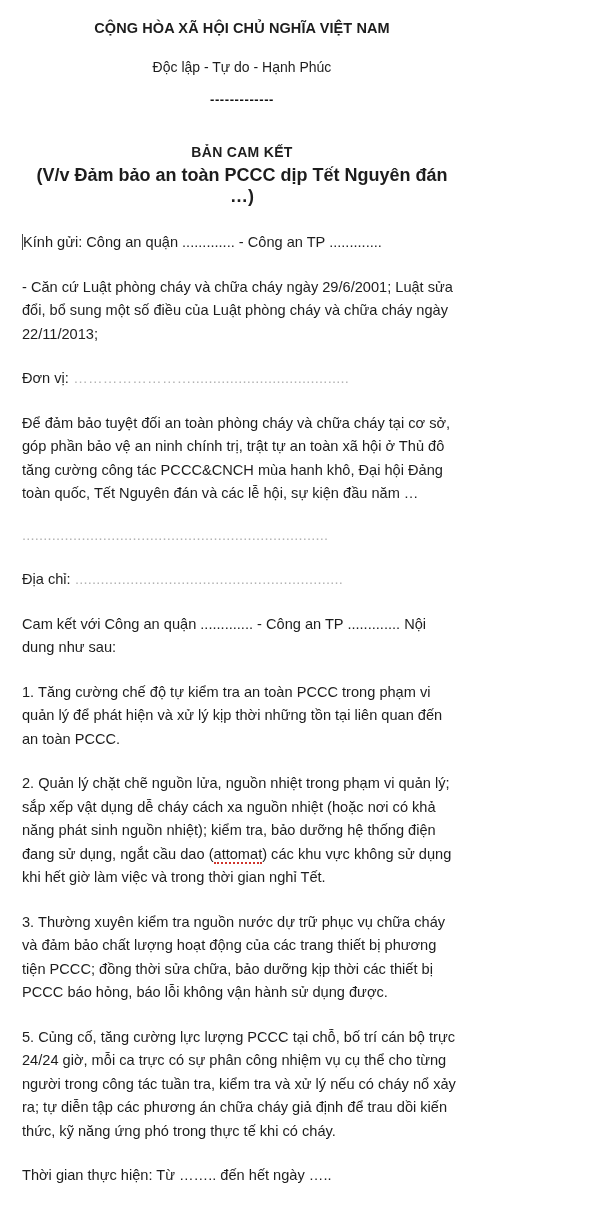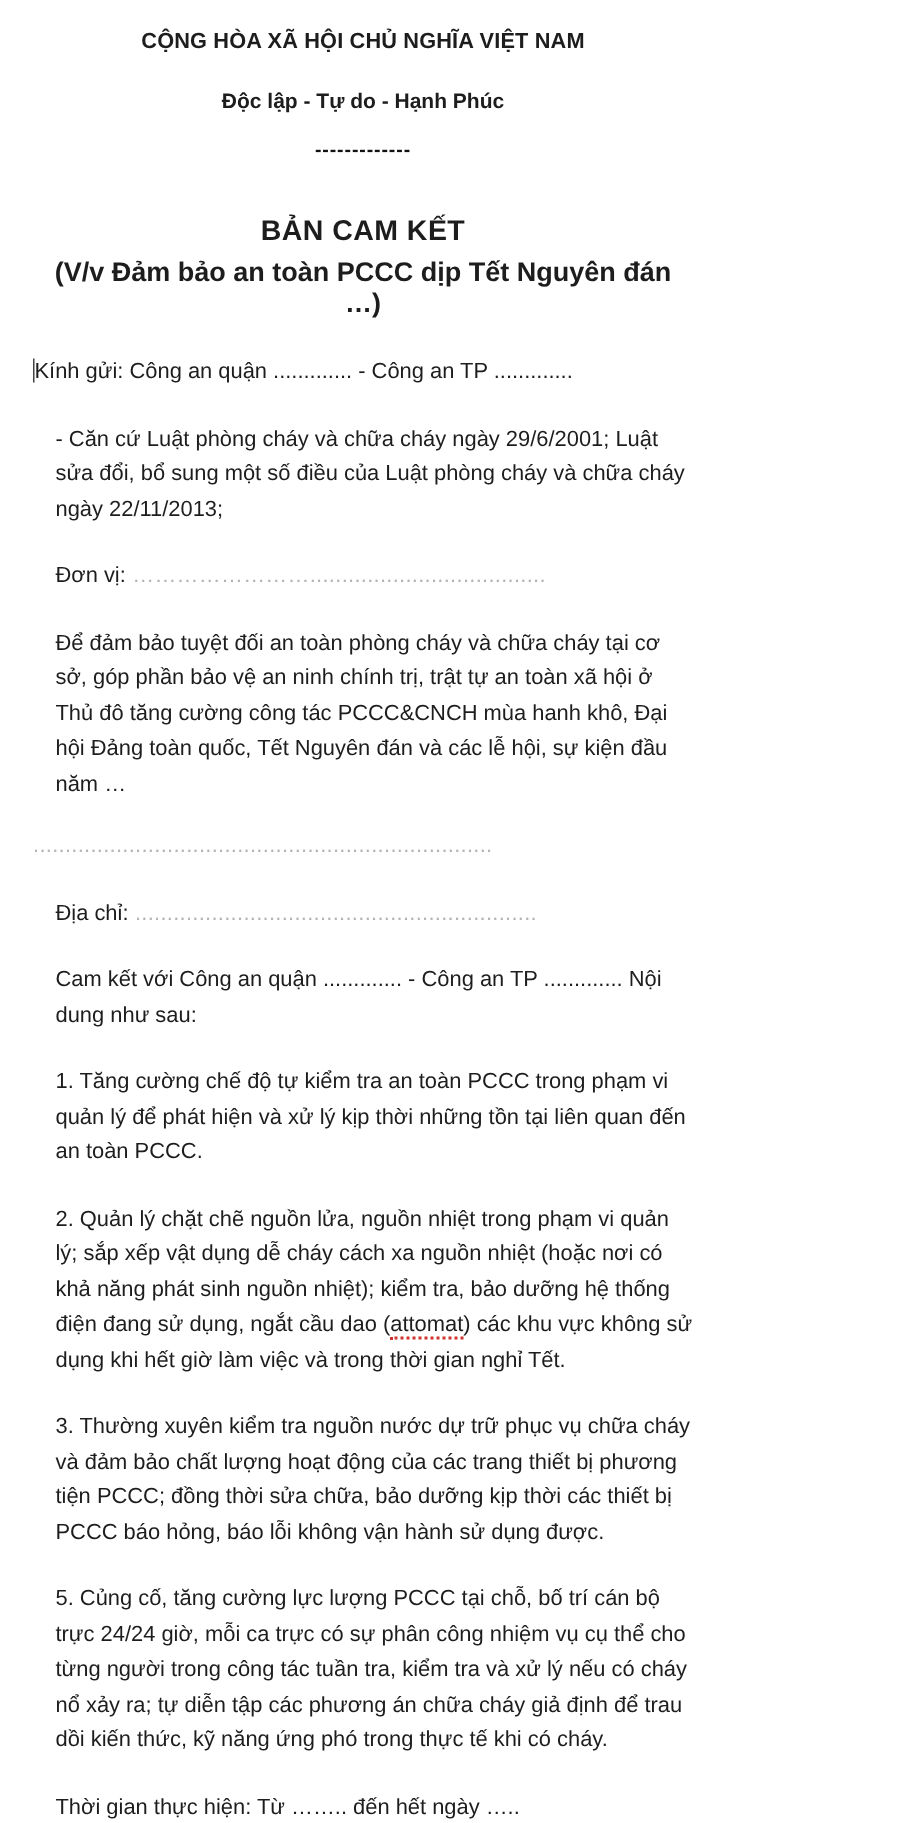--- a/index.html
+++ b/index.html
@@ -27,59 +27,59 @@
   
   .nation {
     text-align: center;
     font-weight: bold;
     font-size: 14.5px;
     letter-spacing: .1px;
     margin: 6px 0 0 0;
   }
   .motto {
     text-align: center;
-    font-weight: bold;
+    font-weight: normal;
     font-size: 14px;
     margin: 23px 0 0 0;
   }
   .sep {
     text-align: center;
     margin: 21px 0 0 0;
     font-weight: bold;
     font-size: 13px;
     letter-spacing: .6px;
     line-height: 8px;
     color: #111;
   }
 
   
   .title-wrap {
     text-align: center;
     margin: 40px 0 0 0;
   }
   .doc-title {
     font-weight: bold;
-    font-size: 19px;
+    font-size: 14px;
     letter-spacing: .3px;
   }
   .doc-subtitle {
     font-weight: bold;
     font-size: 18px;
     margin-top: 5px;
   }
 
   
   .para {
     font-size: 14.6px;
     line-height: 23.5px;
     text-align: left;
     margin: 0;
   }
   .gap-lg { margin-top: 24px; }
-  .gap-md { margin-top: 21px; margin-left: 15px; }
+  .gap-md { margin-top: 21px; }
   .gap-sm { margin-top: 18px; }
 
   .addressee { position: relative; }
   .caret {
     display: inline-block;
     width: 1px;
     height: 16px;
     background: #444;
     vertical-align: -3px;
     margin-right: 0px;

